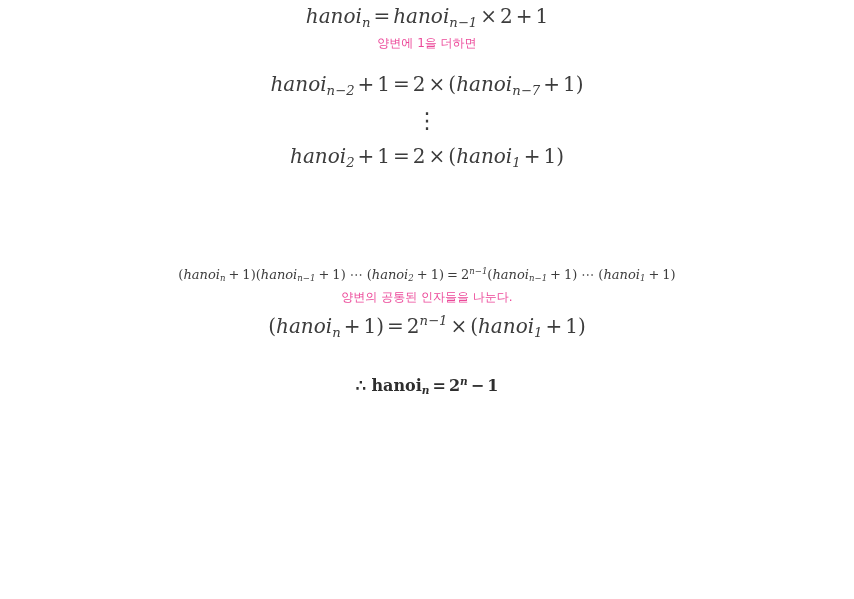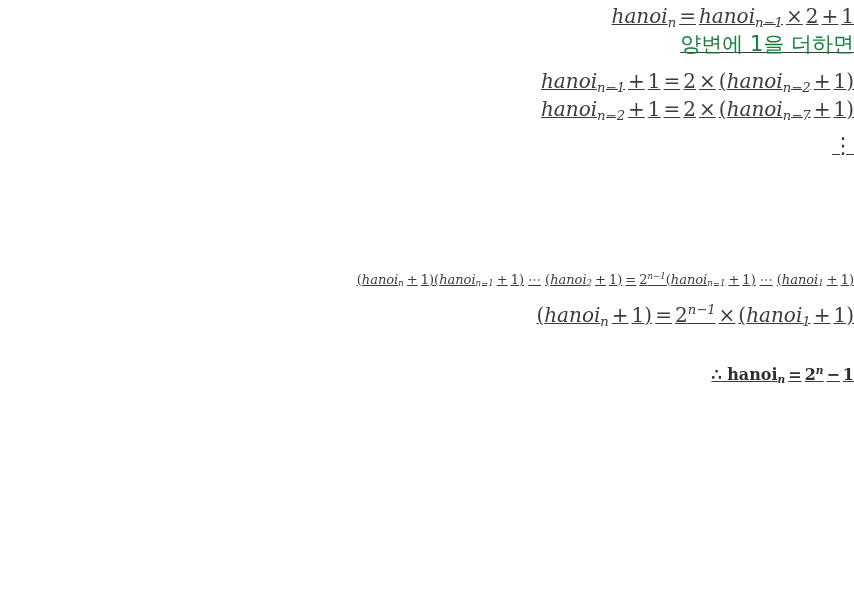--- a/index.html
+++ b/index.html
@@ -16,36 +16,35 @@
   }
   .page {
     width: 854px;
     height: 599px;
     position: relative;
     box-sizing: border-box;
     padding-top: 2px;
   }
   .line {
     width: 100%;
-    text-align: right;
+    text-align: center;
     line-height: 1.0;
-    text-decoration: underline;
   }
   .math {
     font-family: "DejaVu Serif", serif;
     font-style: italic;
     font-size: 20px;
     color: #3c3c3c;
     white-space: nowrap;
   }
   .kor {
     font-family: "DejaVu Sans", sans-serif;
     font-style: normal;
-    font-size: 21px;
-    color: #15803d;
+    font-size: 12px;
+    color: #ec4899;
   }
   .num {
     font-style: normal;
     font-family: "DejaVu Serif", serif;
   }
   sub {
     font-size: 0.66em;
     font-style: italic;
     vertical-align: -0.28em;
     line-height: 0;
@@ -105,51 +104,54 @@
 
   <div class="line">
     <span class="kor">양변에 1을 더하면</span>
   </div>
 
   <div class="gap-sm"></div>
 
 
   <div class="gap-sm"></div>
 
-  <div class="line">
-    <span class="math"><span>hanoi</span><sub>n−1</sub><span class="op">+</span><span class="num">1</span><span class="op">=</span><span class="num">2</span><span class="op">×</span><span class="paren">(</span><span>hanoi</span><sub>n−2</sub><span class="op">+</span><span class="num">1</span><span class="paren">)</span></span>
-  </div>
 
   <div class="gap-sm"></div>
 
   <div class="line">
     <span class="math"><span>hanoi</span><sub>n−2</sub><span class="op">+</span><span class="num">1</span><span class="op">=</span><span class="num">2</span><span class="op">×</span><span class="paren">(</span><span>hanoi</span><sub>n−7</sub><span class="op">+</span><span class="num">1</span><span class="paren">)</span></span>
   </div>
 
   <div style="height:16px"></div>
 
   <div class="line">
     <span class="vdots">⋮</span>
   </div>
 
   <div style="height:14px"></div>
 
+  <div class="line">
+    <span class="math"><span>hanoi</span><sub>2</sub><span class="op">+</span><span class="num">1</span><span class="op">=</span><span class="num">2</span><span class="op">×</span><span class="paren">(</span><span>hanoi</span><sub>1</sub><span class="op">+</span><span class="num">1</span><span class="paren">)</span></span>
+  </div>
 
   <div class="gap-lg"></div>
   <div style="height:38px"></div>
 
 
   <div class="gap-sm"></div>
 
   <div class="line">
     <span class="math wide"><span class="paren">(</span><span>hanoi</span><sub>n</sub><span class="op">+</span><span class="num">1</span><span class="paren">)</span><span class="paren">(</span><span>hanoi</span><sub>n−1</sub><span class="op">+</span><span class="num">1</span><span class="paren">)</span><span class="cdots">⋯</span><span class="paren">(</span><span>hanoi</span><sub>2</sub><span class="op">+</span><span class="num">1</span><span class="paren">)</span><span class="op">=</span><span class="num">2</span><sup>n−1</sup><span class="paren">(</span><span>hanoi</span><sub>n−1</sub><span class="op">+</span><span class="num">1</span><span class="paren">)</span><span class="cdots">⋯</span><span class="paren">(</span><span>hanoi</span><sub>1</sub><span class="op">+</span><span class="num">1</span><span class="paren">)</span></span>
   </div>
 
   <div style="height:6px"></div>
 
+  <div class="line">
+    <span class="kor">양변의 공통된 인자들을 나눈다.</span>
+  </div>
 
   <div style="height:12px"></div>
 
   <div class="line">
     <span class="math"><span class="paren">(</span><span>hanoi</span><sub>n</sub><span class="op">+</span><span class="num">1</span><span class="paren">)</span><span class="op">=</span><span class="num">2</span><sup>n−1</sup><span class="op">×</span><span class="paren">(</span><span>hanoi</span><sub>1</sub><span class="op">+</span><span class="num">1</span><span class="paren">)</span></span>
   </div>
 
   <div style="height:10px"></div>
 
 

